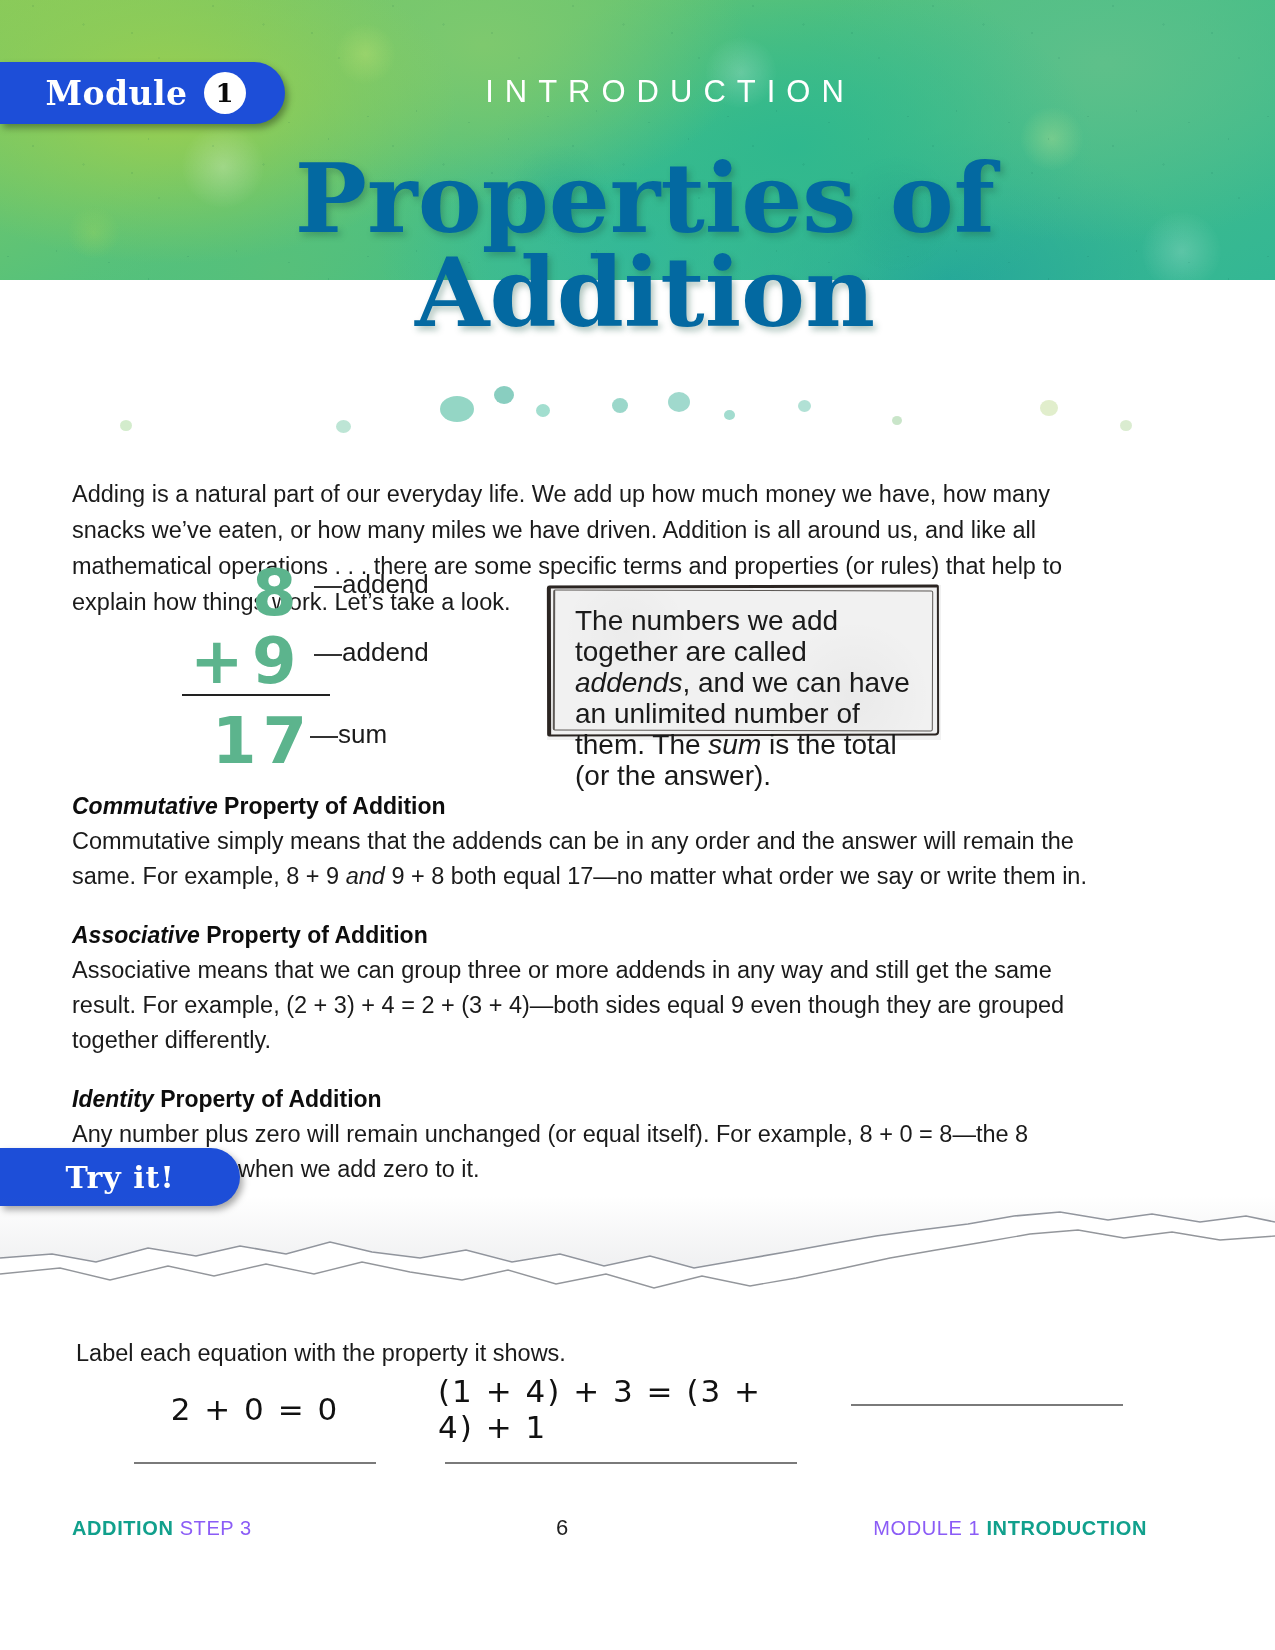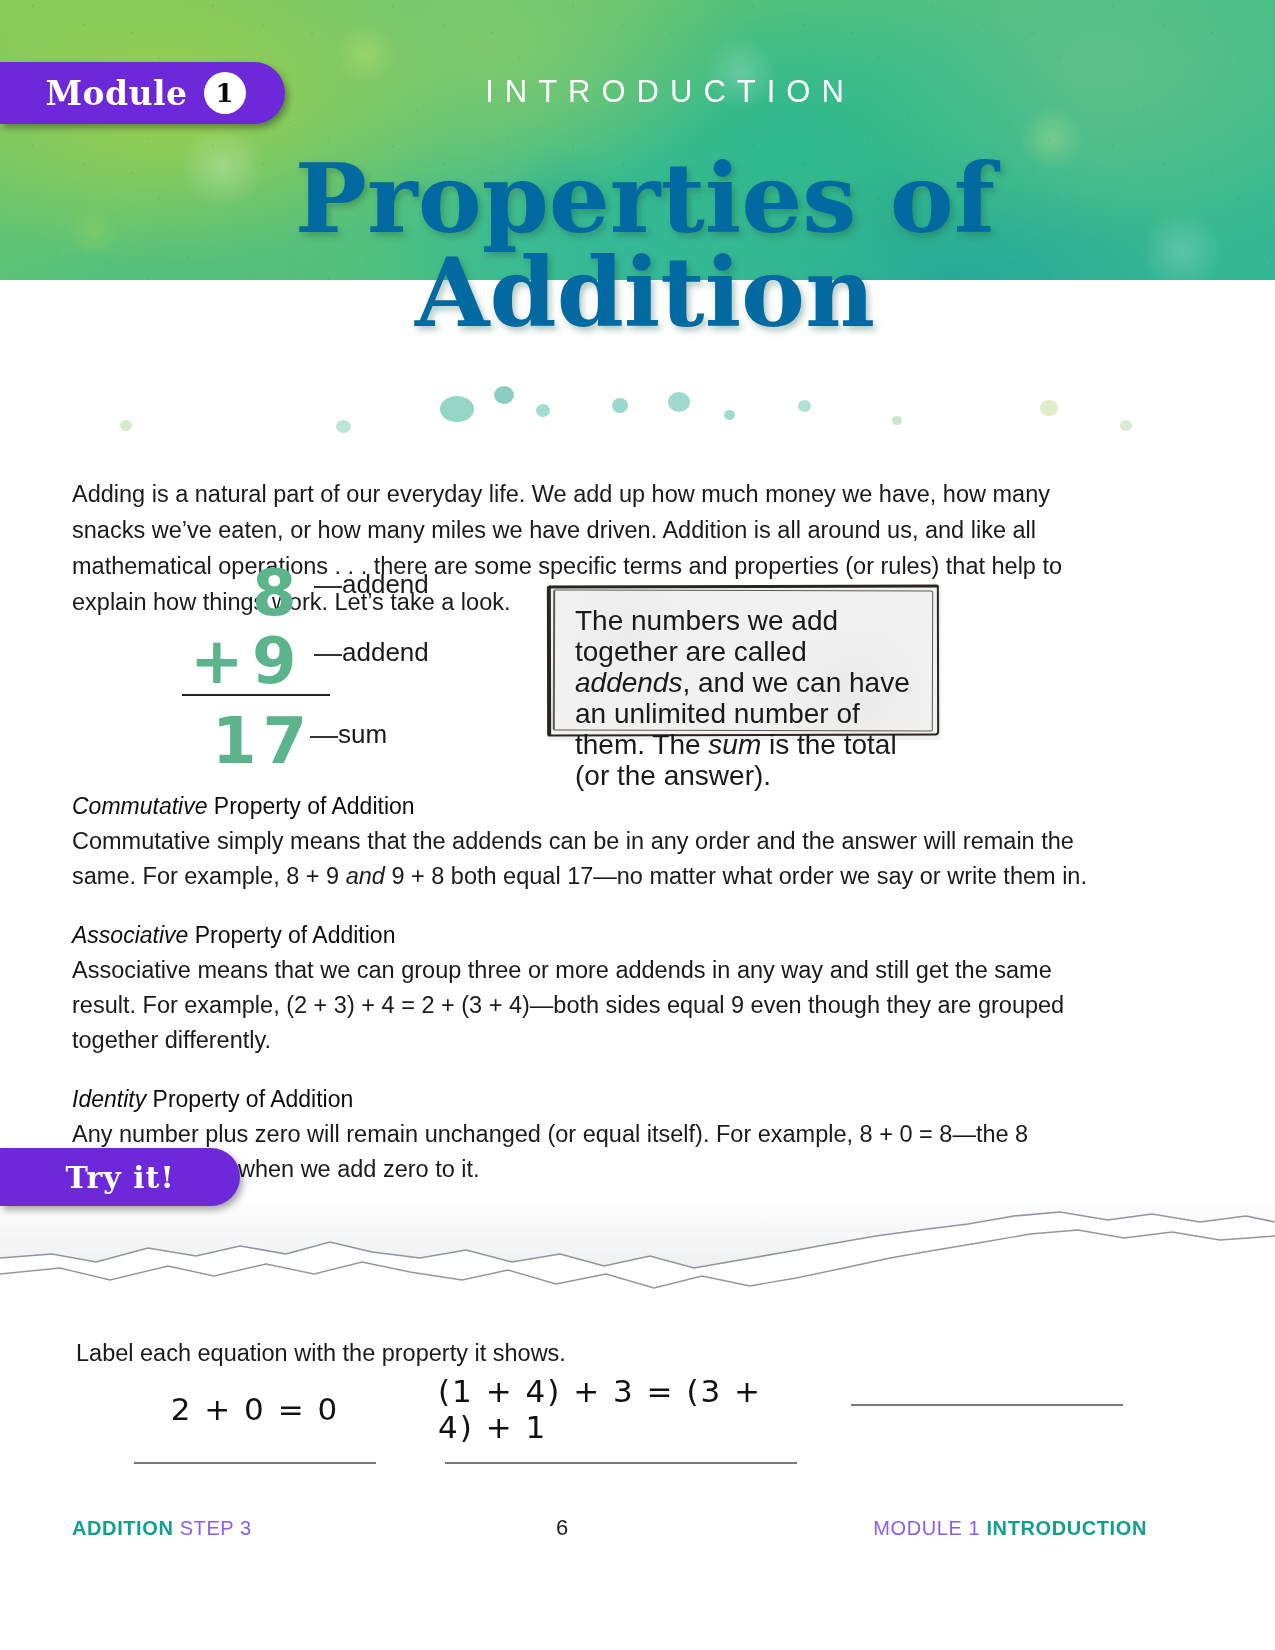--- a/index.html
+++ b/index.html
@@ -91,21 +91,21 @@
   }
   .splatter {
     position: absolute;
     border-radius: 50%;
     pointer-events: none;
   }
 
   
   .tab {
     position: absolute;
-    background: #6d28d9;
+    background: #1d4ed8;
     border-top-right-radius: 42px;
     border-bottom-right-radius: 42px;
     box-shadow: 3px 4px 7px rgba(0,0,0,.35);
     display: flex;
     align-items: center;
     justify-content: center;
   }
   .tab-module {
     left: 0; top: 62px;
     width: 285px; height: 62px;
@@ -261,21 +261,21 @@
   
   .props {
     position: absolute;
     left: 72px; top: 791px;
     width: 1032px;
   }
   .prop { margin-bottom: 26px; }
   .prop:last-child { margin-bottom: 0; }
   .prop-head {
     font-size: 23px;
-    font-weight: normal;
+    font-weight: bold;
     color: #0d0d0d;
     margin-bottom: 3px;
     line-height: 30px;
   }
   .prop-head .term { font-style: italic; }
   .prop-body {
     font-size: 23.5px;
     line-height: 35px;
     color: #1a1a1a;
   }

